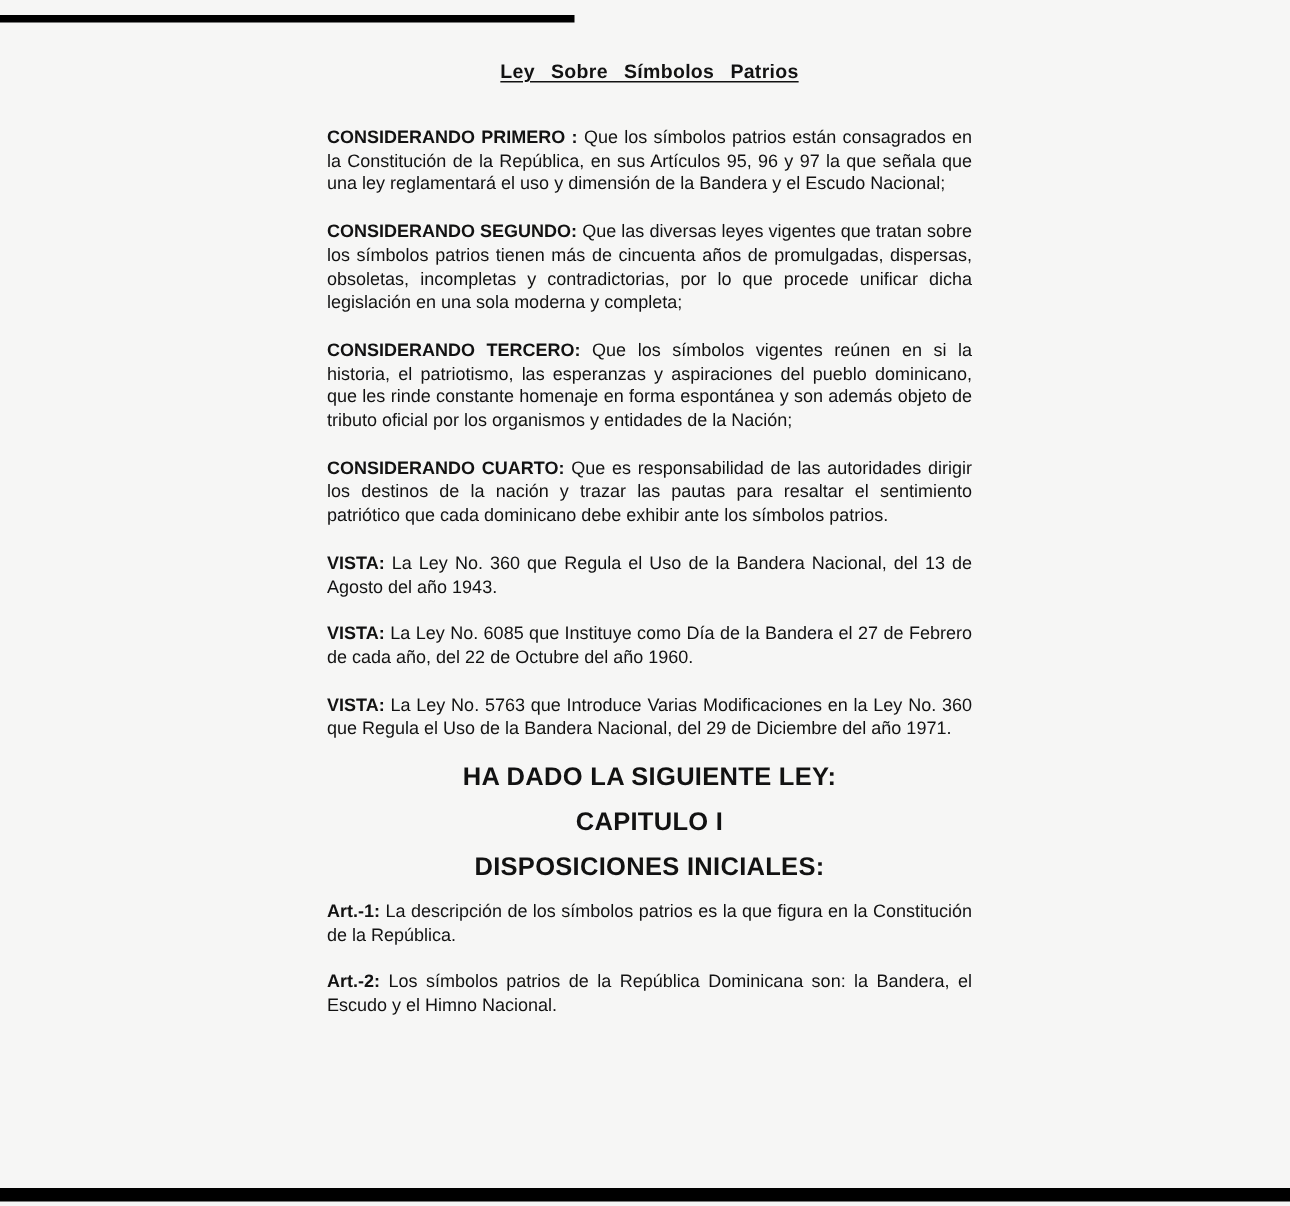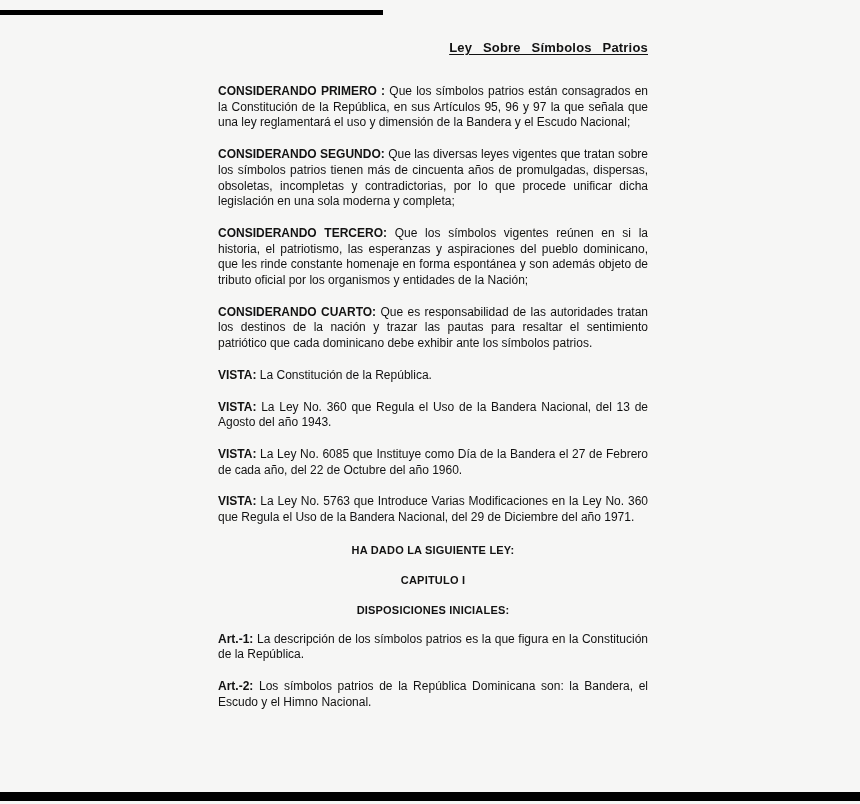--- a/index.html
+++ b/index.html
@@ -27,42 +27,42 @@
     left: 0; top: 792px;
     width: 860px; height: 9px;
   }
   .column {
     position: absolute;
     left: 218px;
     top: 40px;
     width: 430px;
   }
   .doc-title {
-    text-align: right;
+    text-align: center;
     font-size: 13px;
     font-weight: bold;
     margin: 0 0 29px 0;
     letter-spacing: 0.2px;
     word-spacing: 7px;
   }
   .doc-title .underlined {
     text-decoration: underline;
     text-underline-offset: 2px;
   }
   p.para {
     font-size: 12px;
     line-height: 15.7px;
     text-align: justify;
     margin: 14px 0 16px 0;
   }
   p.para .label {
     font-weight: bold;
   }
   .center-heading {
-    font-size: 11px;
+    font-size: 17px;
     font-weight: bold;
     text-align: center;
     line-height: 16px;
     margin: 0 0 14px 0;
     letter-spacing: 0.2px;
   }
   .center-heading.first {
     margin-top: 4px;
   }
 </style>
@@ -85,27 +85,23 @@
     <span>Que las diversas leyes vigentes que tratan sobre los símbolos patrios tienen más de cincuenta años de promulgadas, dispersas, obsoletas, incompletas y contradictorias, por lo que procede unificar dicha legislación en una sola moderna y completa;</span>
   </p>
 
   <p class="para">
     <span class="label">CONSIDERANDO TERCERO:</span>
     <span>Que los símbolos vigentes reúnen en si la historia, el patriotismo, las esperanzas y aspiraciones del pueblo dominicano, que les rinde constante homenaje en forma espontánea y son además objeto de tributo oficial por los organismos y entidades de la Nación;</span>
   </p>
 
   <p class="para">
     <span class="label">CONSIDERANDO CUARTO:</span>
-    <span>Que es responsabilidad de las autoridades tratan los destinos de la nación y trazar las pautas para resaltar el sentimiento patriótico que cada dominicano debe exhibir ante los símbolos patrios.</span>
+    <span>Que es responsabilidad de las autoridades dirigir los destinos de la nación y trazar las pautas para resaltar el sentimiento patriótico que cada dominicano debe exhibir ante los símbolos patrios.</span>
   </p>
 
-  <p class="para">
-    <span class="label">VISTA:</span>
-    <span>La Constitución de la República.</span>
-  </p>
 
   <p class="para">
     <span class="label">VISTA:</span>
     <span>La Ley No. 360 que Regula el Uso de la Bandera Nacional, del 13 de Agosto del año 1943.</span>
   </p>
 
 
   <p class="para">
     <span class="label">VISTA:</span>
     <span>La Ley No. 6085 que Instituye como Día de la Bandera el 27 de Febrero de cada año, del 22 de Octubre del año 1960.</span>

